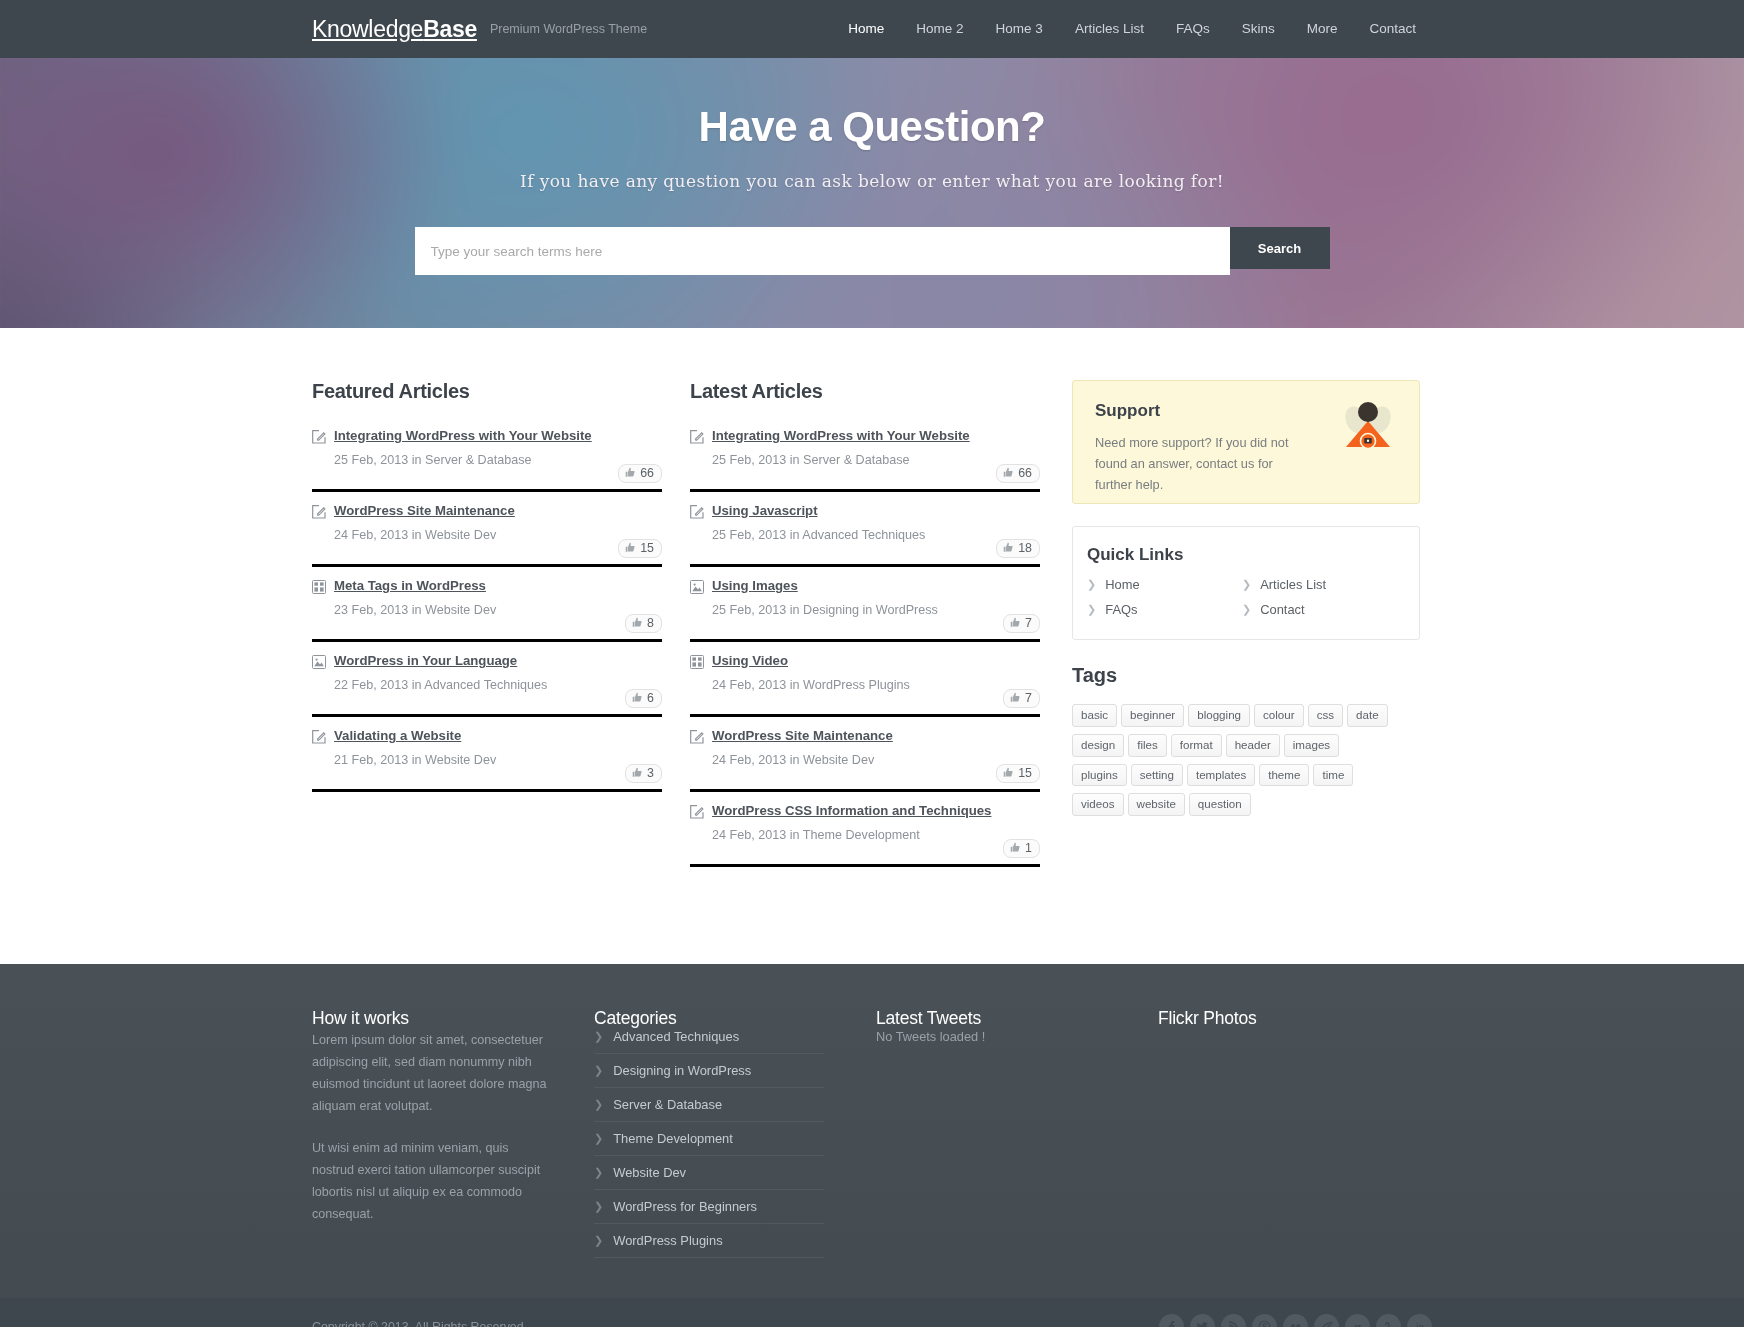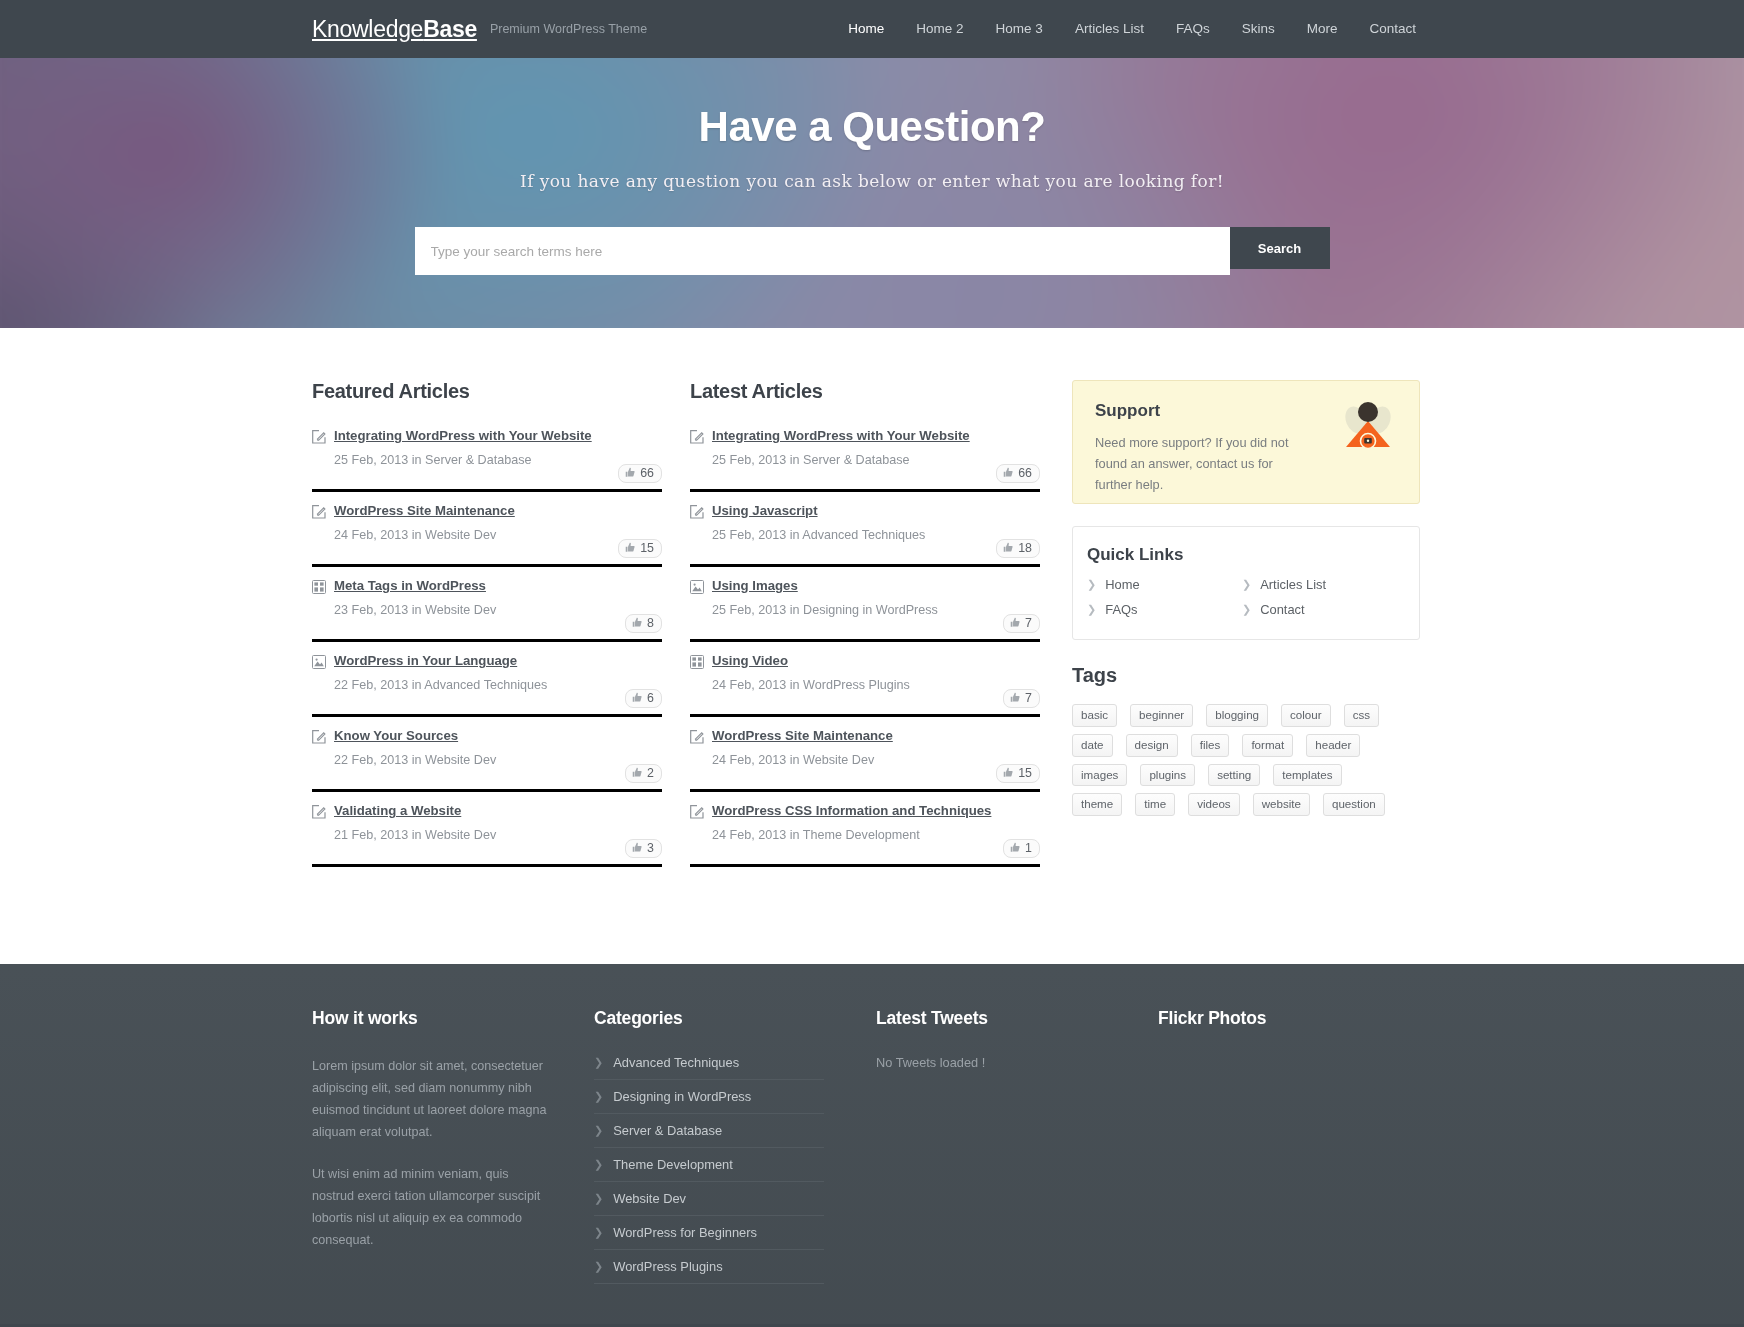--- a/index.html
+++ b/index.html
@@ -270,21 +270,21 @@
   .tags-wrap { margin-top: 24px; }
   .tags-title {
     font-size: 20px;
     font-weight: bold;
     color: #3d434a;
     margin-bottom: 17px;
   }
   .tag-list {
     display: flex;
     flex-wrap: wrap;
-    gap: 7px 13px;
+    gap: 7px 4px;
     width: 320px;
   }
   .tag {
     border: 1px solid #dedede;
     border-radius: 3px;
     background: linear-gradient(#fdfdfd, #f4f4f4);
     font-size: 11.6px;
     color: #5f646a;
     padding: 4px 8px 5px 8px;
     line-height: 1;
@@ -302,24 +302,23 @@
     width: 1120px;
     margin: 0 auto;
     display: flex;
   }
   .f-col-1 { width: 282px; }
   .f-col-2 { width: 282px; }
   .f-col-3 { width: 282px; }
   .f-col-4 { width: 274px; }
   .f-title {
     font-size: 17.5px;
-    font-weight: bold;
+    font-weight: normal;
     color: #ffffff;
     letter-spacing: -0.2px;
-    margin-bottom: 26px;
   }
   .f-text {
     font-size: 12.6px;
     color: #9aa1a7;
     line-height: 1.75;
     width: 238px;
   }
   .f-text + .f-text { margin-top: 20px; }
   .f-cat {
     display: flex;
@@ -481,39 +480,20 @@
               </svg>
             </span>
             <a class="art-title" href="#">WordPress in Your Language</a>
           </div>
           <div class="art-meta"><span>22 Feb, 2013</span> <span>in</span> <a href="#" style="color:#8e9399;text-decoration:none;">Advanced Techniques</a></div>
           <span class="art-like">
             <svg class="thumb" viewBox="0 0 12 12">
               <path d="M3.3 5.2 L5.1 1.2 C5.1 0.6 6.2 0.5 6.4 1.4 L6.1 4.3 L9.6 4.3 C10.3 4.3 10.6 4.9 10.4 5.5 L9.3 9.5 C9.1 10.2 8.7 10.4 8.1 10.4 L3.3 10.4 Z M0.8 5.3 H2.7 V10.6 H0.8 Z" fill="currentColor"></path>
             </svg>
             <span>6</span>
-          </span>
-        </div>
-        <div class="article">
-          <div class="art-head">
-            <span class="art-icon">
-              <svg viewBox="0 0 14 14" width="14" height="14">
-                <path d="M13 7.2 V13 H0.7 V0.7 H7" fill="none" stroke="currentColor" stroke-width="1.2"></path>
-                <path d="M5.4 9.1 L11.7 2.8 L12.9 4 L6.6 10.3 Z" fill="none" stroke="currentColor" stroke-width="1.1"></path>
-                <path d="M5.4 9.1 L5 10.7 L6.6 10.3" fill="currentColor"></path>
-              </svg>
-            </span>
-            <a class="art-title" href="#">Know Your Sources</a>
-          </div>
-          <div class="art-meta"><span>22 Feb, 2013</span> <span>in</span> <a href="#" style="color:#8e9399;text-decoration:none;">Website Dev</a></div>
-          <span class="art-like">
-            <svg class="thumb" viewBox="0 0 12 12">
-              <path d="M3.3 5.2 L5.1 1.2 C5.1 0.6 6.2 0.5 6.4 1.4 L6.1 4.3 L9.6 4.3 C10.3 4.3 10.6 4.9 10.4 5.5 L9.3 9.5 C9.1 10.2 8.7 10.4 8.1 10.4 L3.3 10.4 Z M0.8 5.3 H2.7 V10.6 H0.8 Z" fill="currentColor"></path>
-            </svg>
-            <span>2</span>
           </span>
         </div>
         <div class="article">
           <div class="art-head">
             <span class="art-icon">
               <svg viewBox="0 0 14 14" width="14" height="14">
                 <path d="M13 7.2 V13 H0.7 V0.7 H7" fill="none" stroke="currentColor" stroke-width="1.2"></path>
                 <path d="M5.4 9.1 L11.7 2.8 L12.9 4 L6.6 10.3 Z" fill="none" stroke="currentColor" stroke-width="1.1"></path>
                 <path d="M5.4 9.1 L5 10.7 L6.6 10.3" fill="currentColor"></path>
               </svg>

